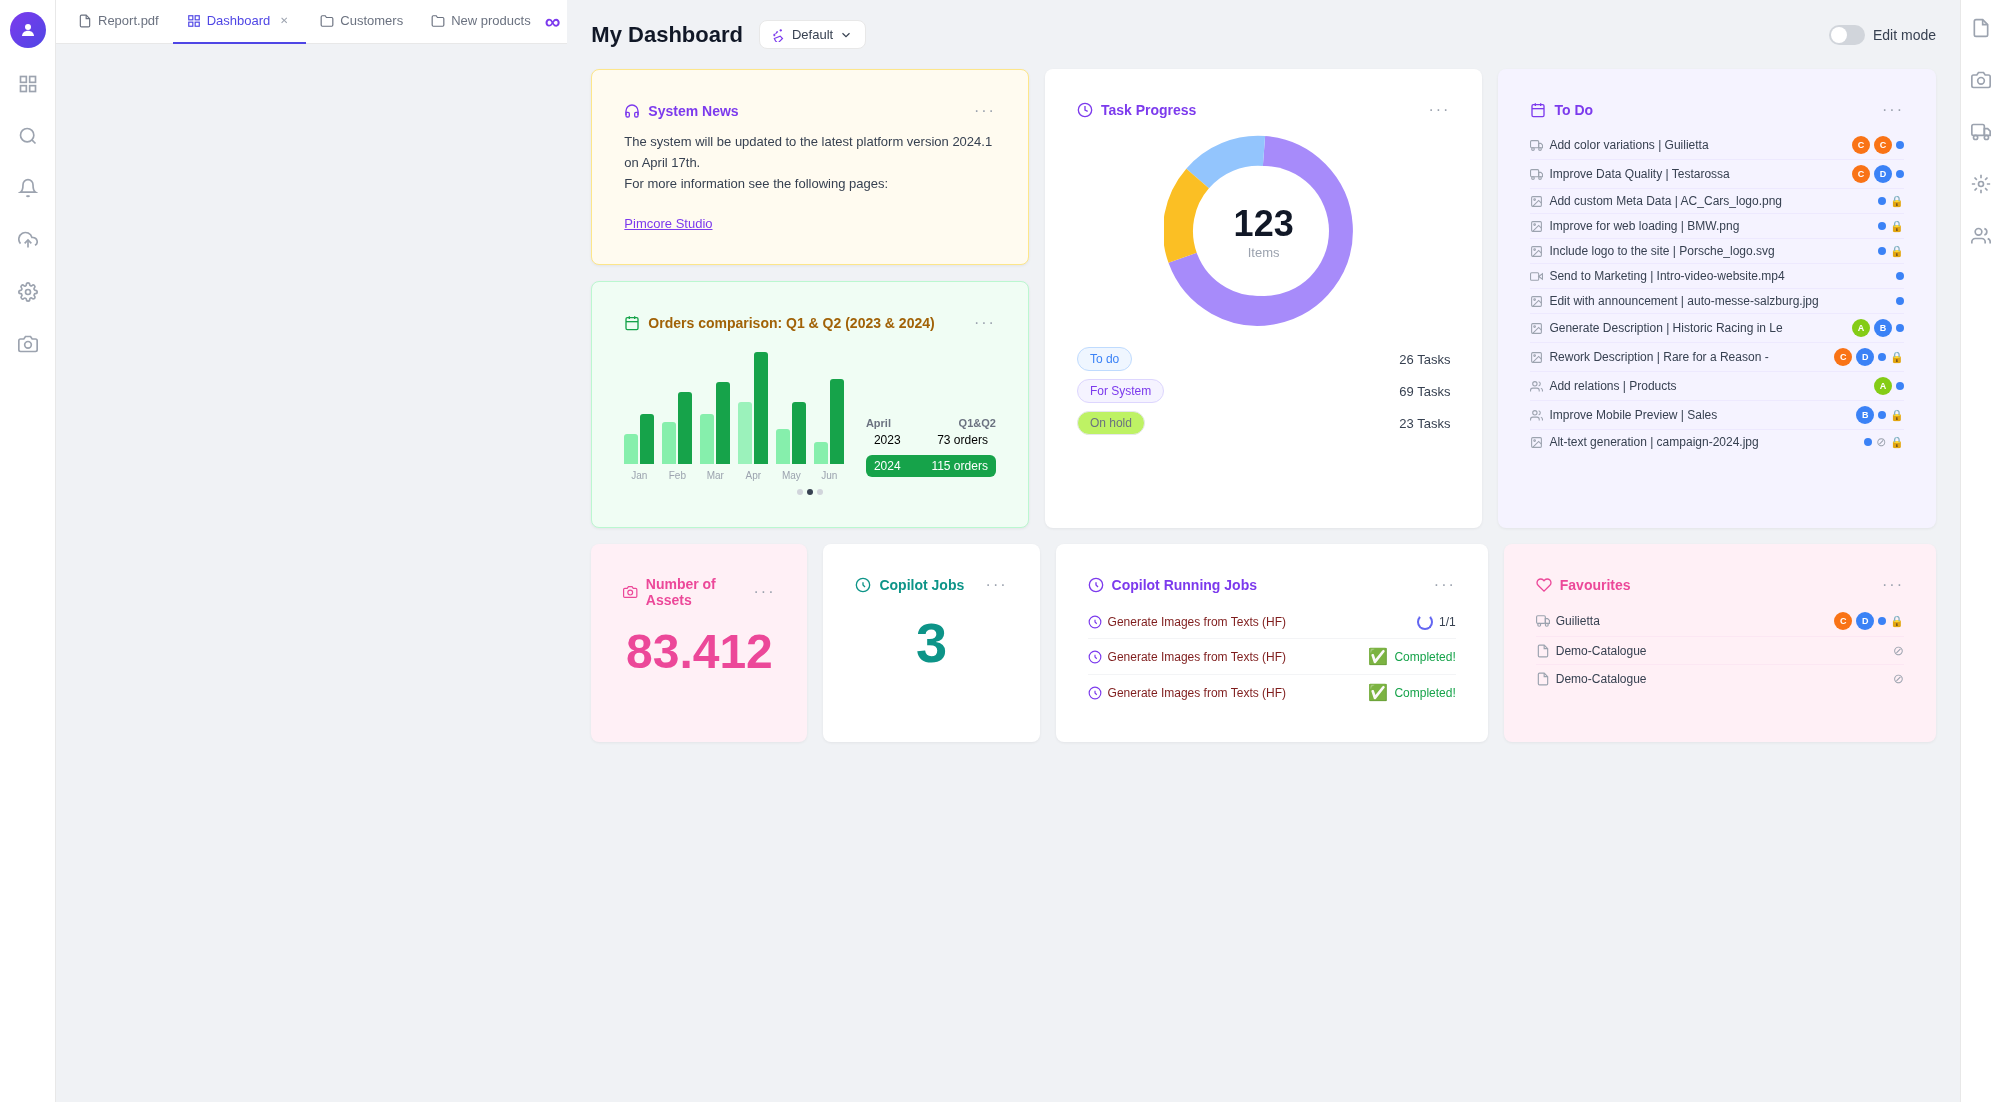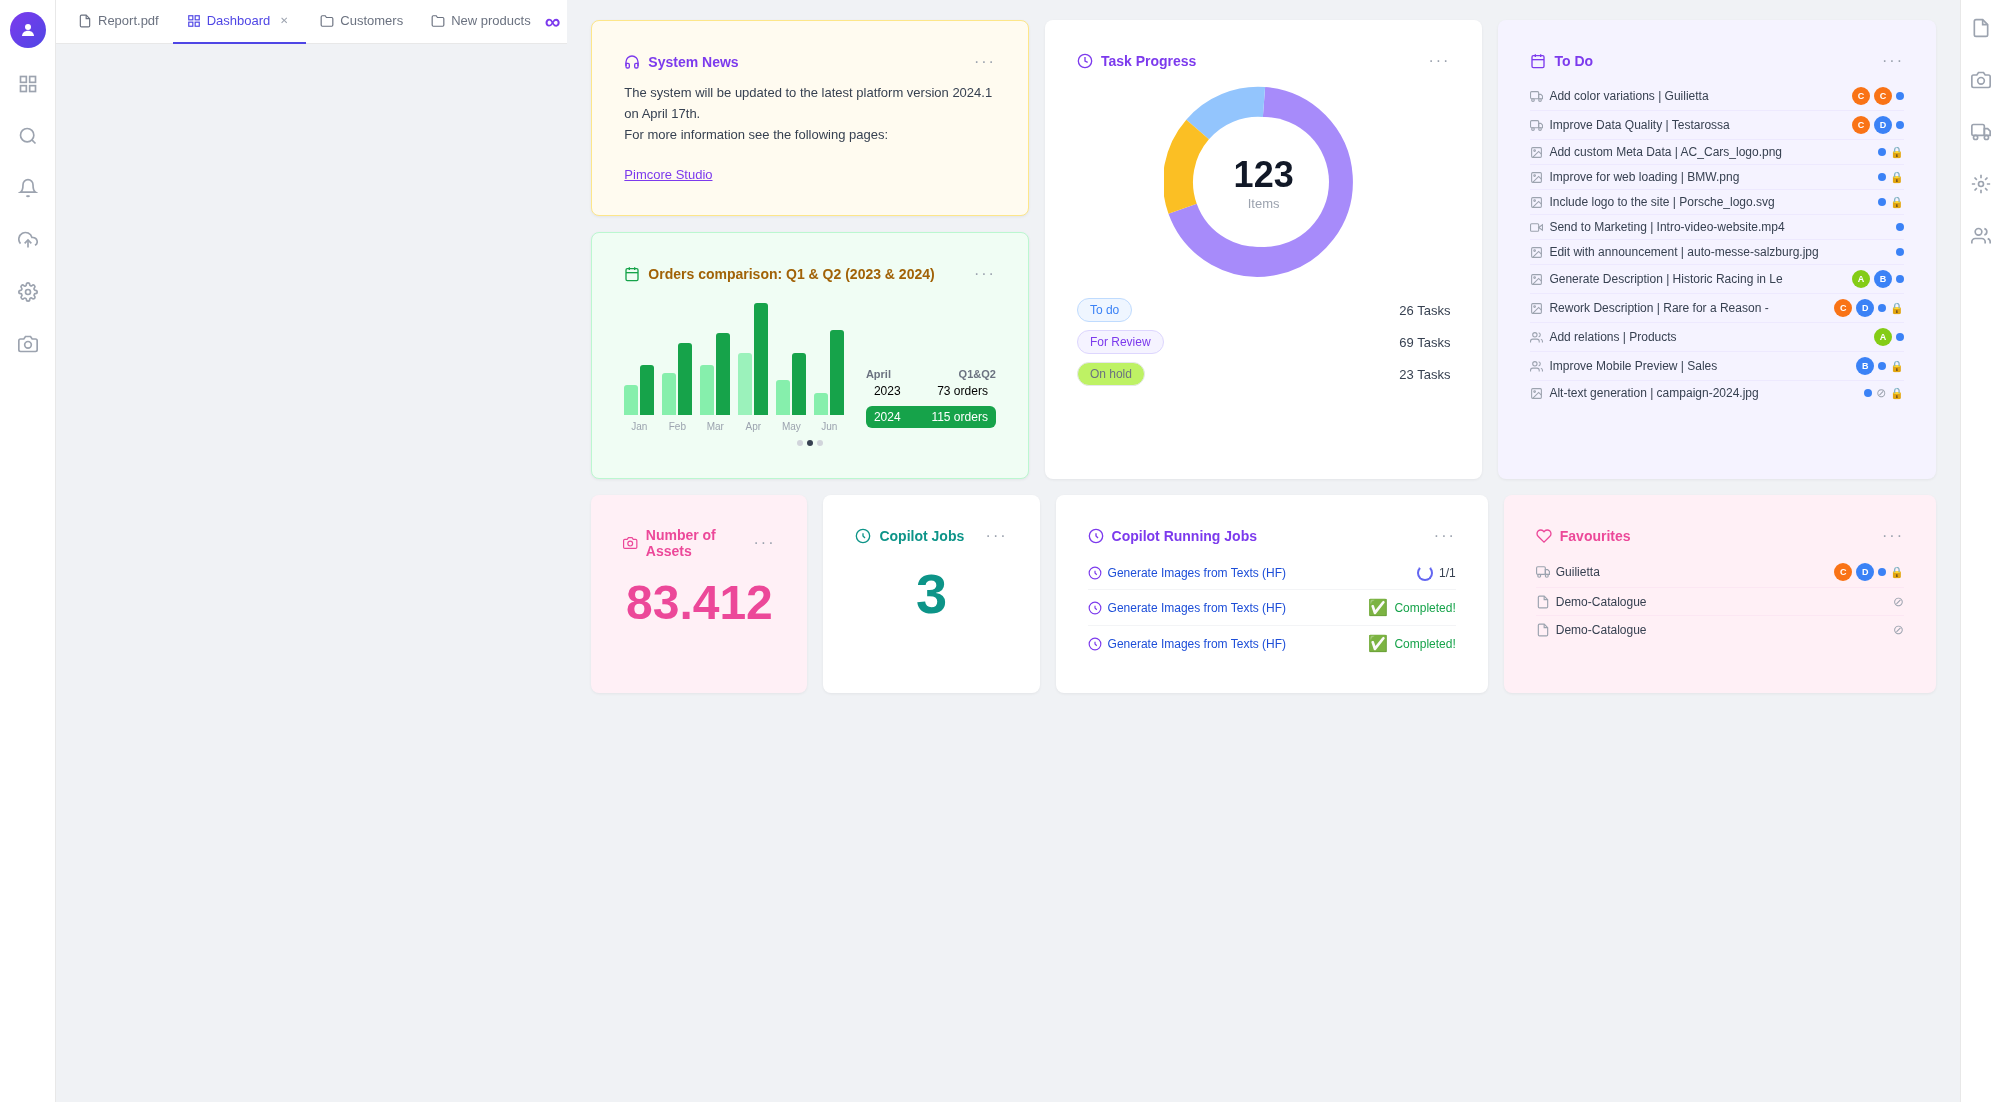--- a/index.html
+++ b/index.html
@@ -200,21 +200,21 @@
     }
     .copilot-jobs-value {
       font-size: 56px; font-weight: 700; color: #0d9488;
       margin-top: 16px; text-align: center;
     }
     .running-job-row {
       display: flex; align-items: center; justify-content: space-between;
       padding: 8px 0; border-bottom: 1px solid #f3f4f6; font-size: 12px;
     }
     .running-job-row:last-child { border-bottom: none; }
-    .job-name { display: flex; align-items: center; gap: 6px; color: #1d4ed8; }
+    .job-name { display: flex; align-items: center; gap: 6px; color: #7f1d1d; }
     .job-status { display: flex; align-items: center; gap: 6px; font-size: 12px; }
     .status-progress { color: #374151; }
     .status-complete { color: #16a34a; font-weight: 500; }
     .spin-icon { display: inline-block; width: 16px; height: 16px; border: 2px solid #6366f1; border-top-color: transparent; border-radius: 50%; animation: spin 1s linear infinite; }
     @keyframes spin { to { transform: rotate(360deg); } }
     .fav-item {
       display: flex; align-items: center; gap: 6px;
       padding: 6px 0; border-bottom: 1px solid #fce7f3; font-size: 12px; color: #374151;
     }
     .fav-item:last-child { border-bottom: none; }
@@ -308,20 +308,40 @@
           <path d="M22 19a2 2 0 01-2 2H4a2 2 0 01-2-2V5a2 2 0 012-2h5l2 3h9a2 2 0 012 2z"></path>
         </svg>
       <span>New products</span>
     </div>
     <div class="logo-area">
       <span style="font-size:22px; color:#7c3aed; font-weight:900; letter-spacing:-1px;">∞</span>
     </div>
   </div>
 
   <div class="content">
+      <div class="dashboard-header">
+    <div style="display:flex; align-items:center; gap:16px;">
+      <span class="dashboard-title">My Dashboard</span>
+      <button class="default-btn">
+        <svg width="14" height="14" viewBox="0 0 24 24" fill="none" stroke="#7c3aed" stroke-width="2">
+              <path d="M15 4V2m0 2v2m0-2h-2m2 0h2M4 12V10m0 2v2m0-2H2m2 0h2M8 8l-2 2m2-2L8 6m0 2 2-2M14 14l4 4-8 8L6 22l-2-4 10-4zM4.5 19.5L5 20"></path>
+            </svg>
+        <span>Default</span>
+        <svg width="14" height="14" viewBox="0 0 24 24" fill="none" stroke="currentColor" stroke-width="2">
+              <polyline points="6 9 12 15 18 9"></polyline>
+            </svg>
+      </button>
+    </div>
+    <div class="edit-mode-row">
+      <div class="toggle">
+        <div class="toggle-knob"></div>
+      </div>
+      <span>Edit mode</span>
+    </div>
+  </div>
       <div style="display: grid; grid-template-columns: 1fr 1fr 1fr; gap: 16px; margin-bottom: 16px;">
         <div style="display: flex; flex-direction: column; gap: 16px;">
     <div class="card" style="background:#fffbf0; border:1px solid #fde68a;">
       <div class="card-header">
         <div class="card-title-row">
           <svg width="16" height="16" viewBox="0 0 24 24" fill="none" stroke="#7c3aed" stroke-width="2">
                   <path d="M3 18v-6a9 9 0 0118 0v6"></path>
                   <path d="M21 19a2 2 0 01-2 2h-1a2 2 0 01-2-2v-3a2 2 0 012-2h3z"></path>
                   <path d="M3 19a2 2 0 002 2h1a2 2 0 002-2v-3a2 2 0 00-2-2H3z"></path>
                 </svg>
@@ -441,21 +461,21 @@
           <span class="donut-number">123</span>
           <span class="donut-label">Items</span>
         </div>
       </div>
       <div class="task-list">
         <div class="task-row">
           <span class="task-badge todo">To do</span>
           <span class="task-count">26 Tasks</span>
         </div>
         <div class="task-row">
-          <span class="task-badge forreview">For Review</span>
+          <span class="task-badge forreview">For System</span>
           <span class="task-count">69 Tasks</span>
         </div>
         <div class="task-row">
           <span class="task-badge onhold">On hold</span>
           <span class="task-count">23 Tasks</span>
         </div>
       </div>
     </div>
   </div>
         <div>

